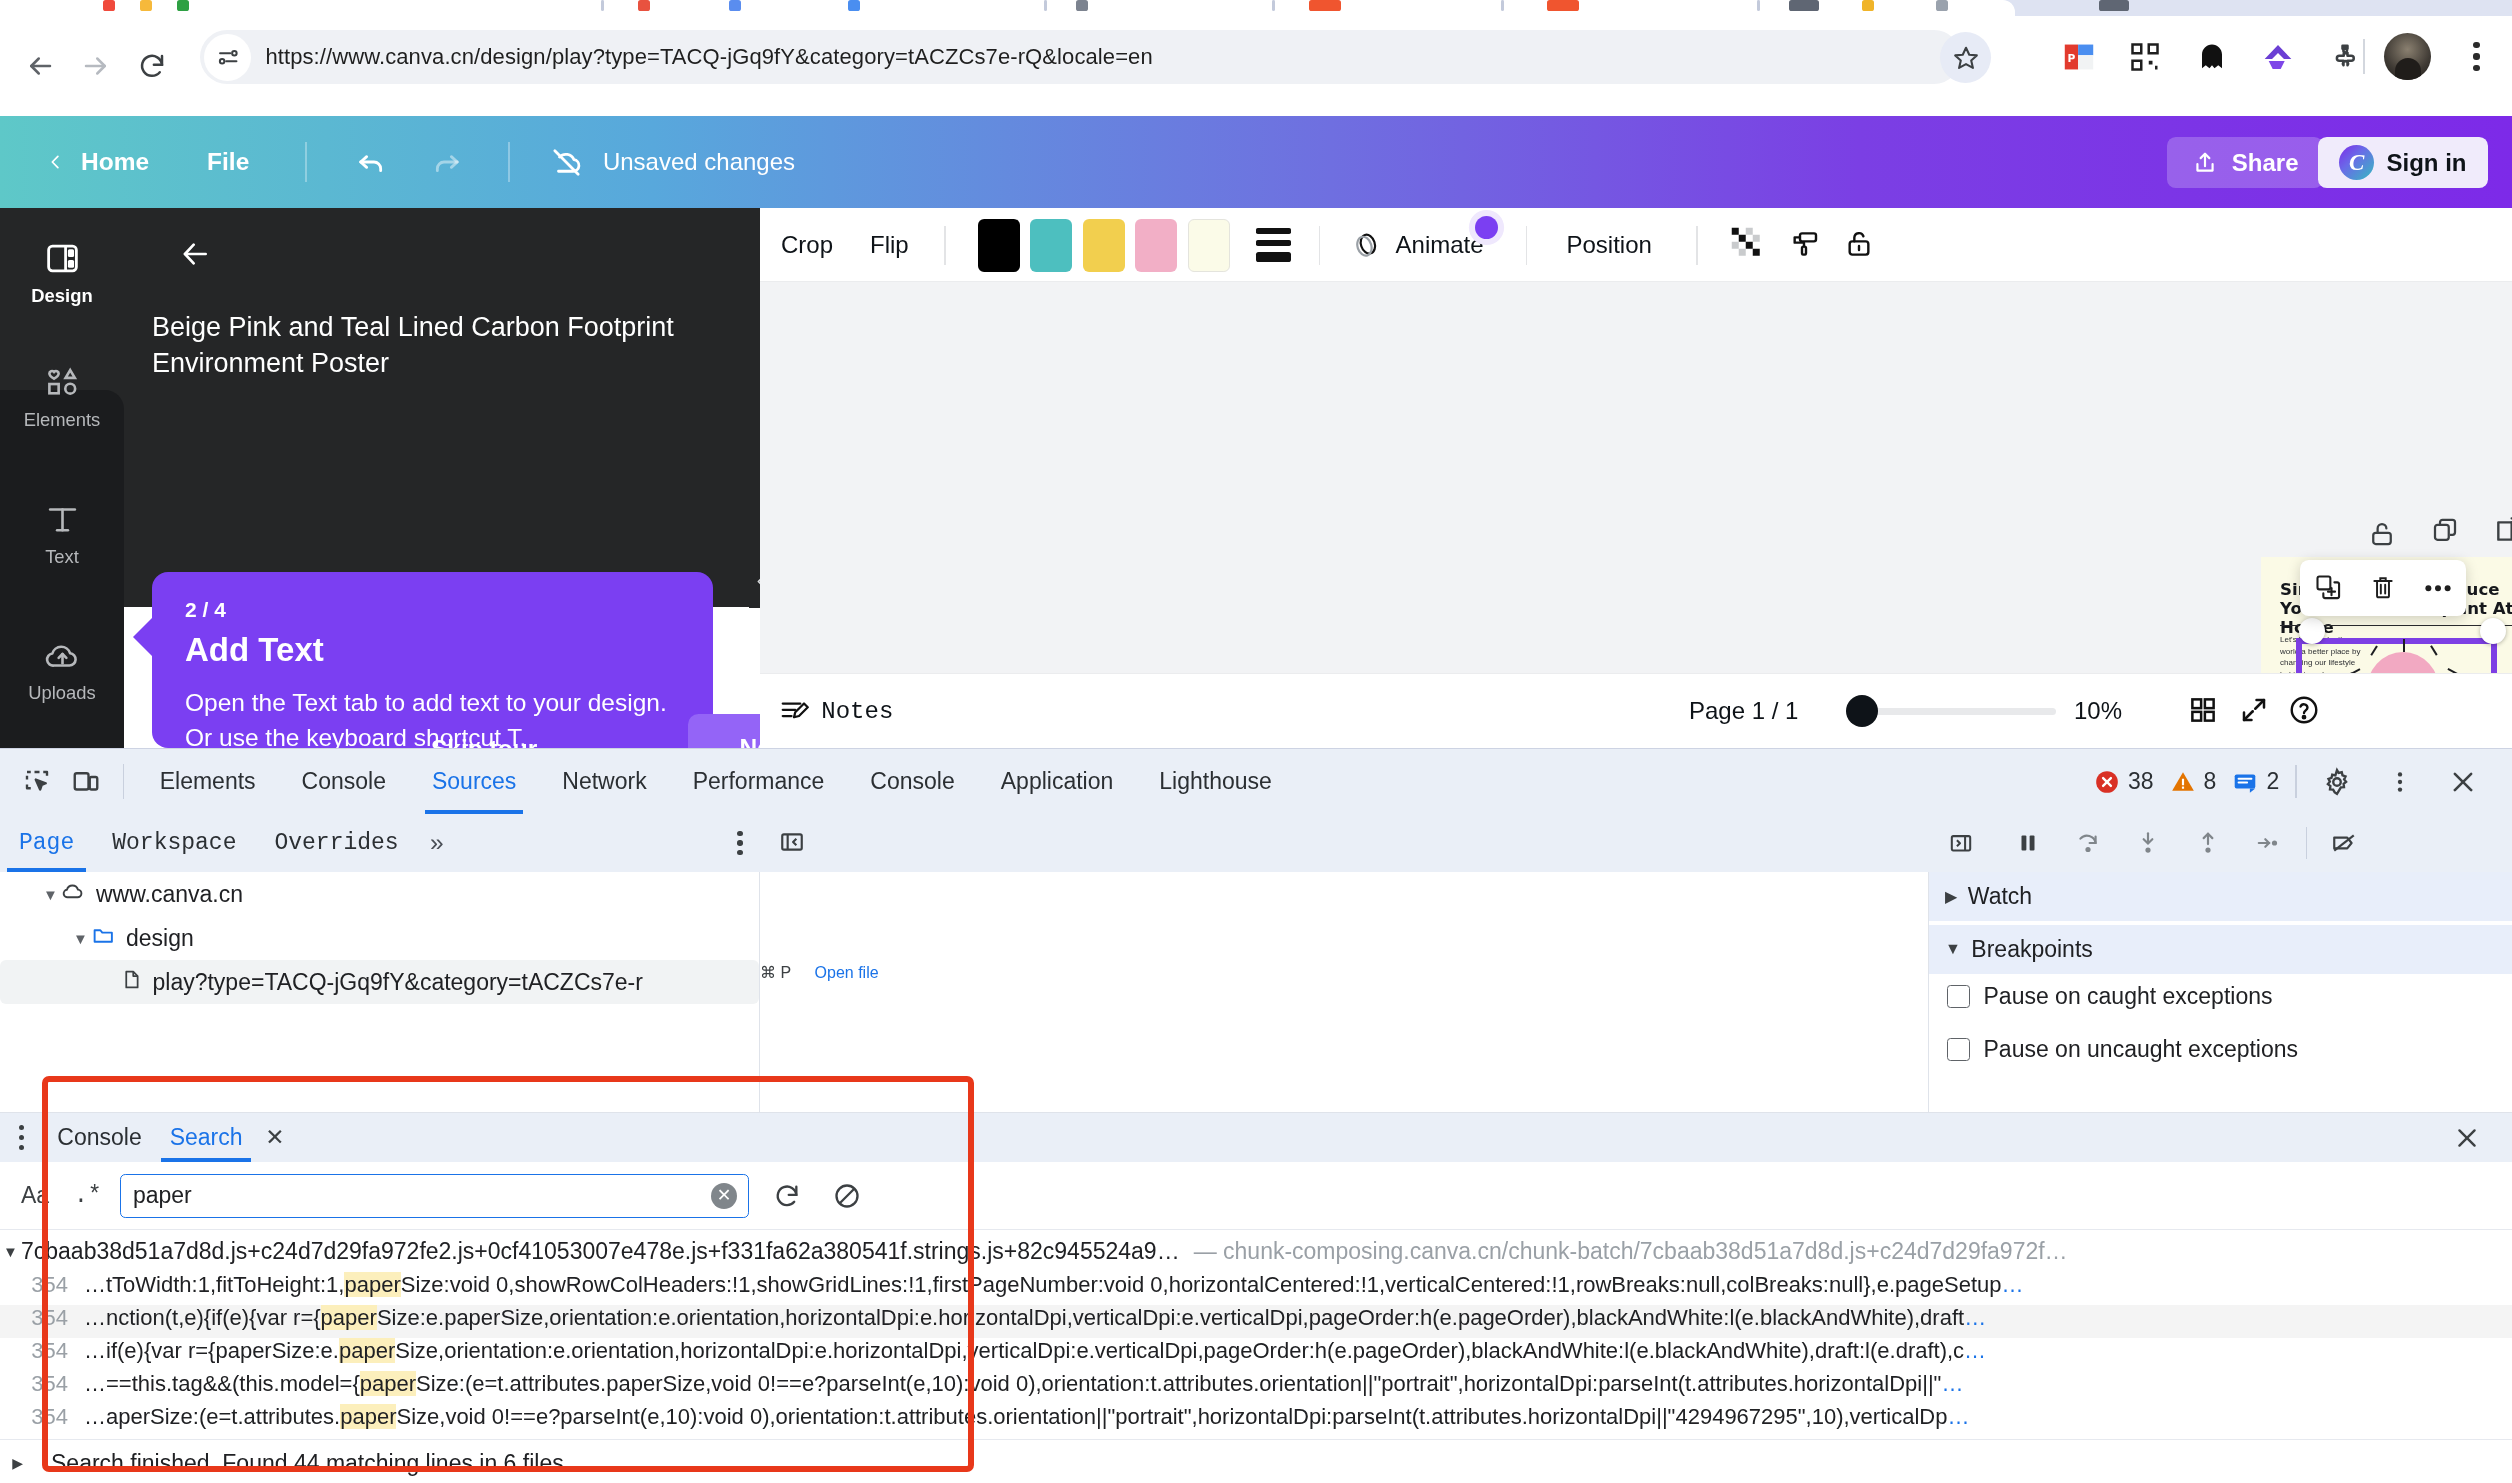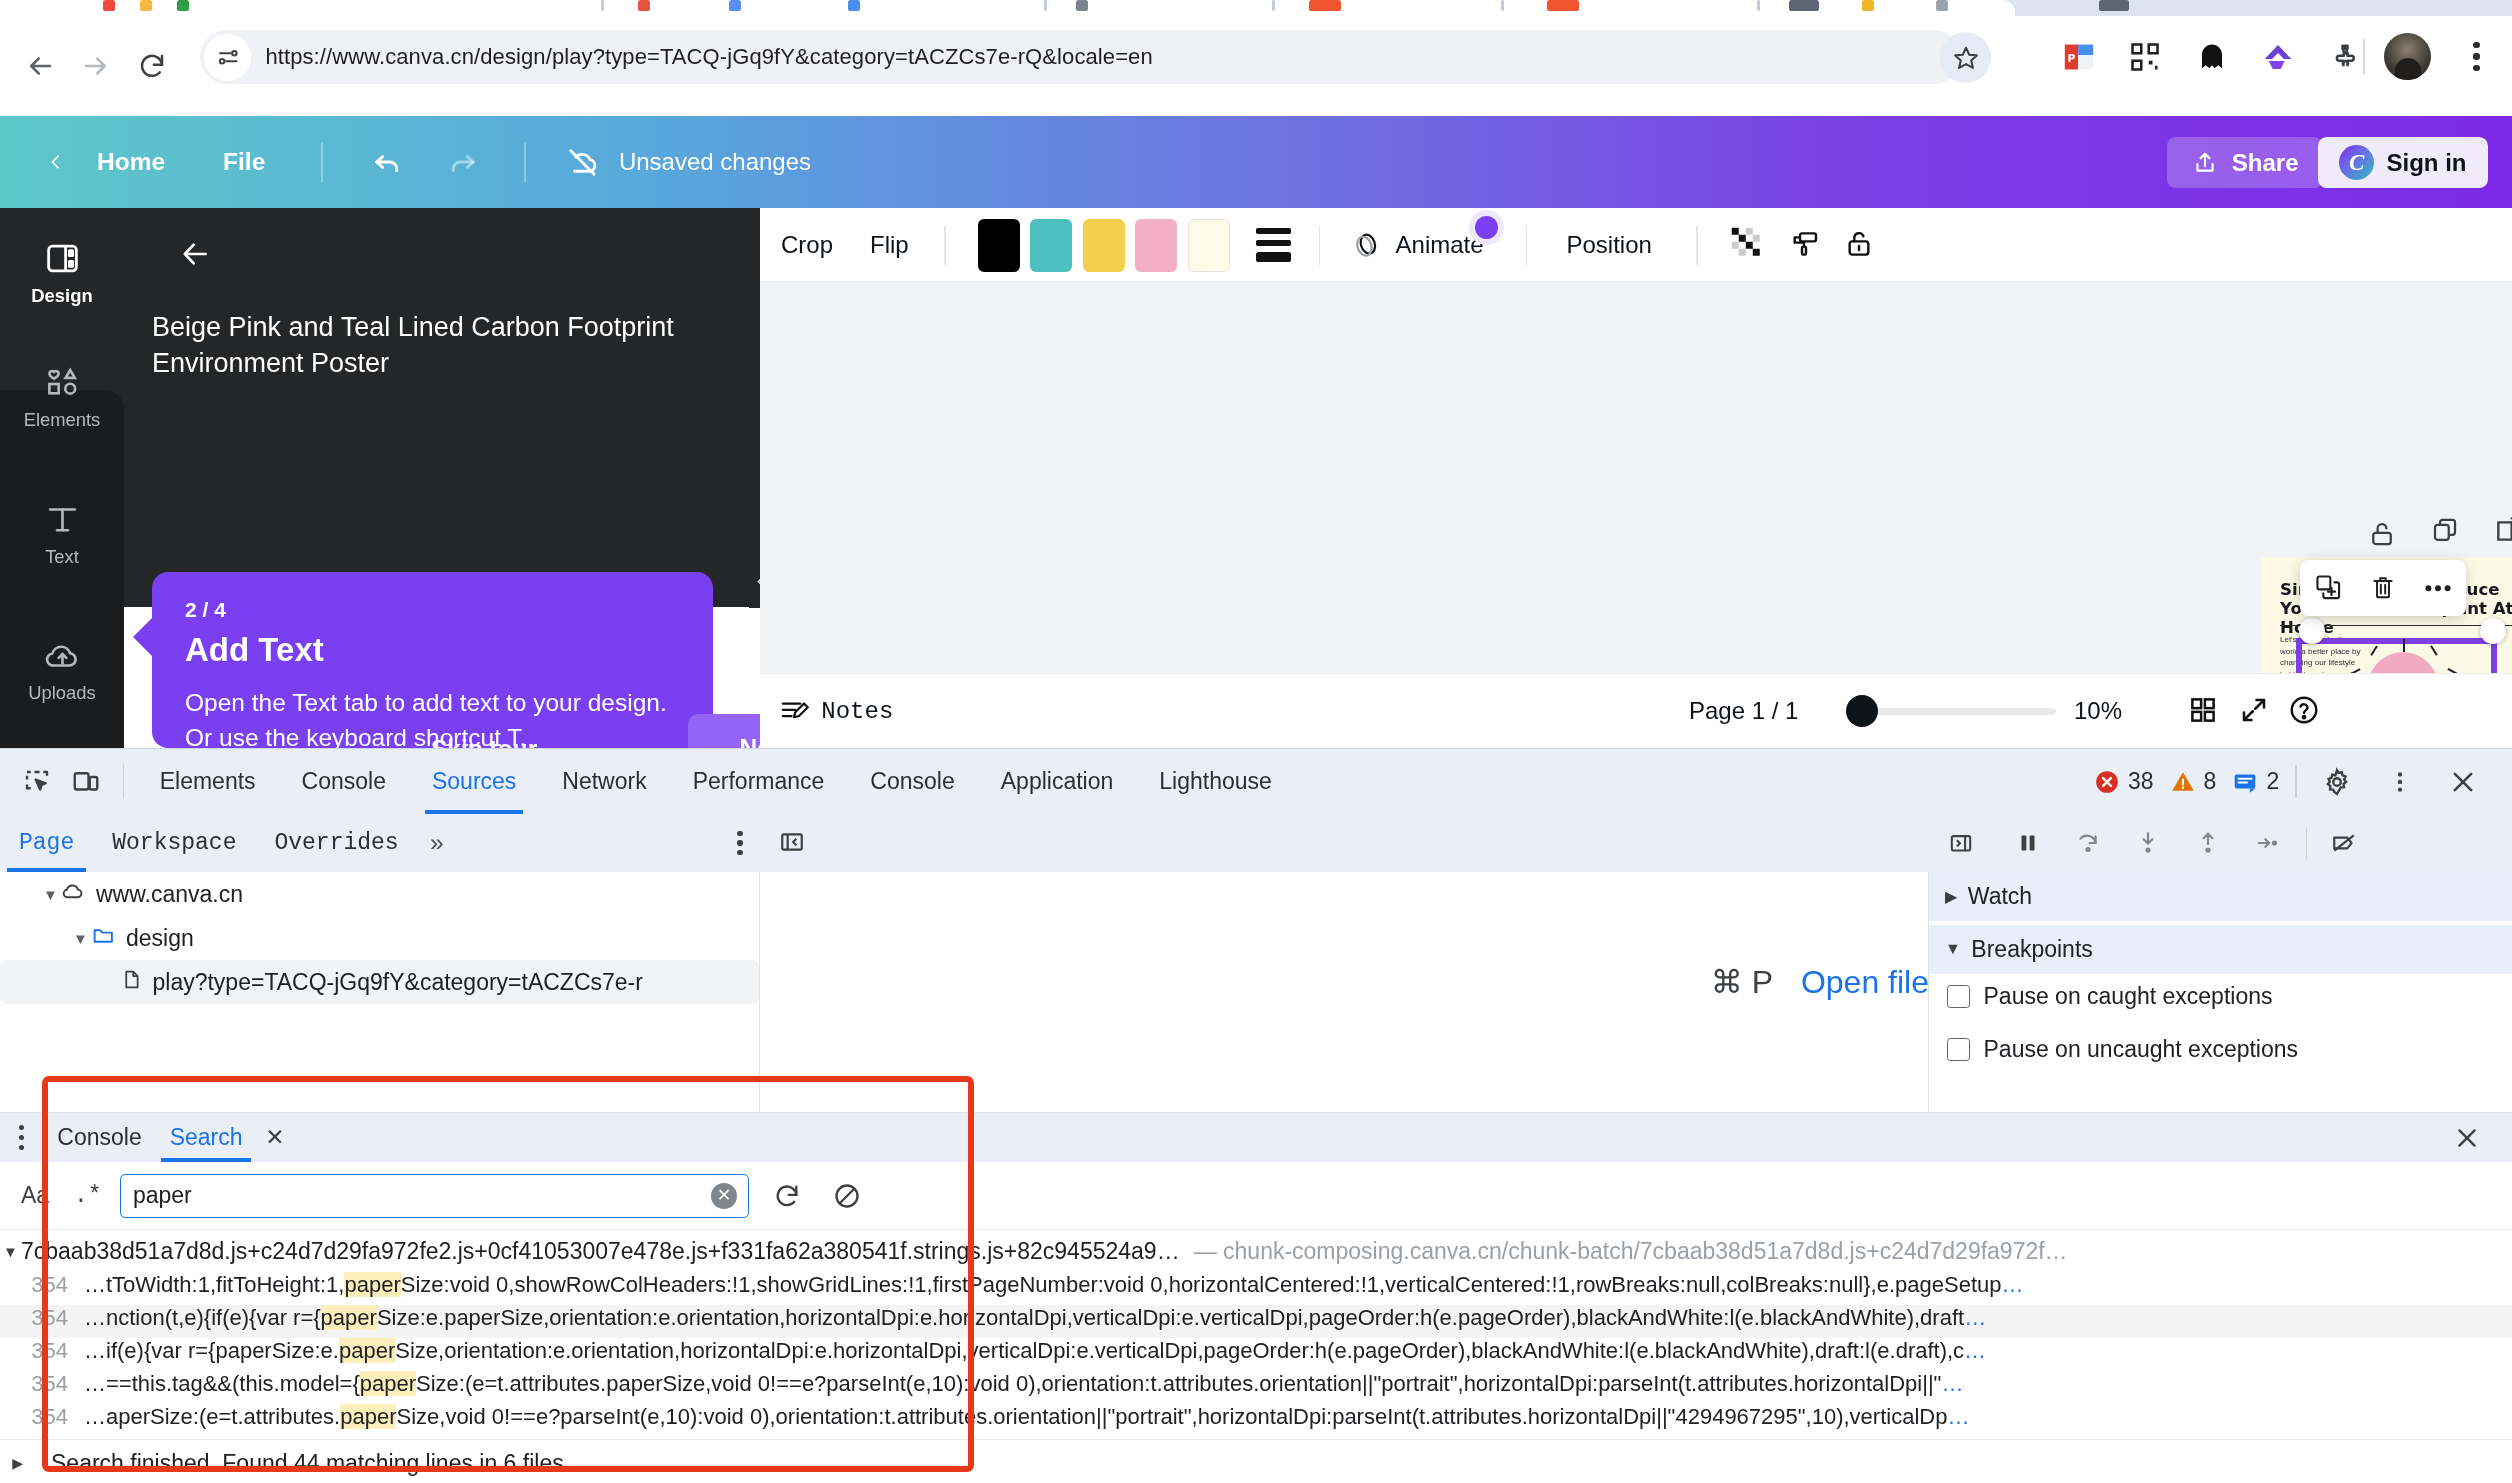--- a/index.html
+++ b/index.html
@@ -37,21 +37,21 @@
   .kebab-dot { width: 6.1px; height: 6.1px; border-radius: 50%; background: #2b2b2b; }
 
   
   #canva-app { position: absolute; left: 0; top: 116px; width: 2512px; height: 632px; overflow: hidden; background: #ffffff; }
 
   #canva-header {
     position: absolute; left: 0; top: 0; width: 2512px; height: 92px;
     background: linear-gradient(90deg, #5ec8c8 0%, #58a8dc 26%, #6f6fe0 53%, #7b3fe4 74%, #7d2ae8 100%);
     display: flex; align-items: center; color: #ffffff;
   }
-  #home-btn { display: flex; align-items: center; gap: 32px; margin-left: 46px; font-size: 24.5px; font-weight: 600; }
+  #home-btn { display: flex; align-items: center; gap: 16px; margin-left: 46px; font-size: 24.5px; font-weight: 600; }
   #file-btn { margin-left: 58px; font-size: 24.5px; font-weight: 600; }
   .hdr-divider { width: 1.8px; height: 40px; background: rgba(255,255,255,.32); }
   #undo-btn, #redo-btn { width: 51px; height: 51px; display: flex; align-items: center; justify-content: center; }
   #saving-state { display: flex; align-items: center; gap: 19px; font-size: 24px; font-weight: 500; }
   #share-btn {
     position: absolute; right: 189px; top: 21px; height: 51px; padding: 0 24.5px;
     background: rgba(255,255,255,.22); border-radius: 8.8px; display: flex; align-items: center; gap: 14px;
     font-size: 24px; font-weight: 700; color: #fff;
   }
   #signin-btn {
@@ -149,21 +149,21 @@
   .nav-tab.active::after { content:""; position: absolute; left: 7px; right: 7px; bottom: 0; height: 4.4px; background: #1a73e8; }
   #nav-more { padding: 0 12.3px; font-size: 24.5px; color: #4a4f57; }
   #nav-kebab { position: absolute; right: 17.5px; display: flex; flex-direction: column; gap: 4.4px; }
   #nav-kebab i { width: 5.3px; height: 5.3px; border-radius: 50%; background: #3c4043; display:block; }
   .tree-row { display: flex; align-items: center; height: 44px; font-size: 23px; color: #202124; white-space: nowrap; }
   .tree-row.selected { background: #f1f3f4; }
   .tri { width: 21px; text-align: center; font-size: 15px; color: #5f6368; flex: none; }
 
   #editor-pane { position: absolute; left: 760px; top: 0; width: 1169px; height: 298px; background: #fff; border-right: 0.9px solid #dfe3ea; }
   #editor-toolbar { position: absolute; left: 0; top: 0; width: 1169px; height: 58px; background: #eaeff7; display: flex; align-items: center; }
-  #editor-open { position: absolute; left: 0; top: 149px; width: 1169px; text-align: right; font-size: 32px; color: #1a73e8; }
+  #editor-open { position: absolute; left: 0; top: 149px; width: 1169px; text-align: left; font-size: 16px; color: #1a73e8; }
   #editor-open .shortcut { color: #3c4043; margin-right: 19px; }
 
   #debugger-pane { position: absolute; left: 1929px; top: 0; width: 583px; height: 298px; background: #fff; }
   #dbg-toolbar { position: absolute; left: 0; top: 0; width: 583px; height: 58px; background: #eaeff7; display: flex; align-items: center; gap: 5.3px; padding-left: 8.8px; }
   .dbg-btn { width: 46px; height: 46px; display: flex; align-items: center; justify-content: center; }
   .dbg-section { height: 49px; display: flex; align-items: center; gap: 10.5px; padding-left: 16px; font-size: 23px; color: #202124; background: #e8eefa; }
   .dbg-tri { font-size: 16px; color: #3c4043; }
   .dbg-check-row { height: 46px; display: flex; align-items: center; gap: 14px; padding-left: 17.5px; font-size: 23px; color: #202124; }
   .checkbox { width: 23px; height: 23px; border: 1.8px solid #5f6368; border-radius: 3.5px; flex: none; }
 

